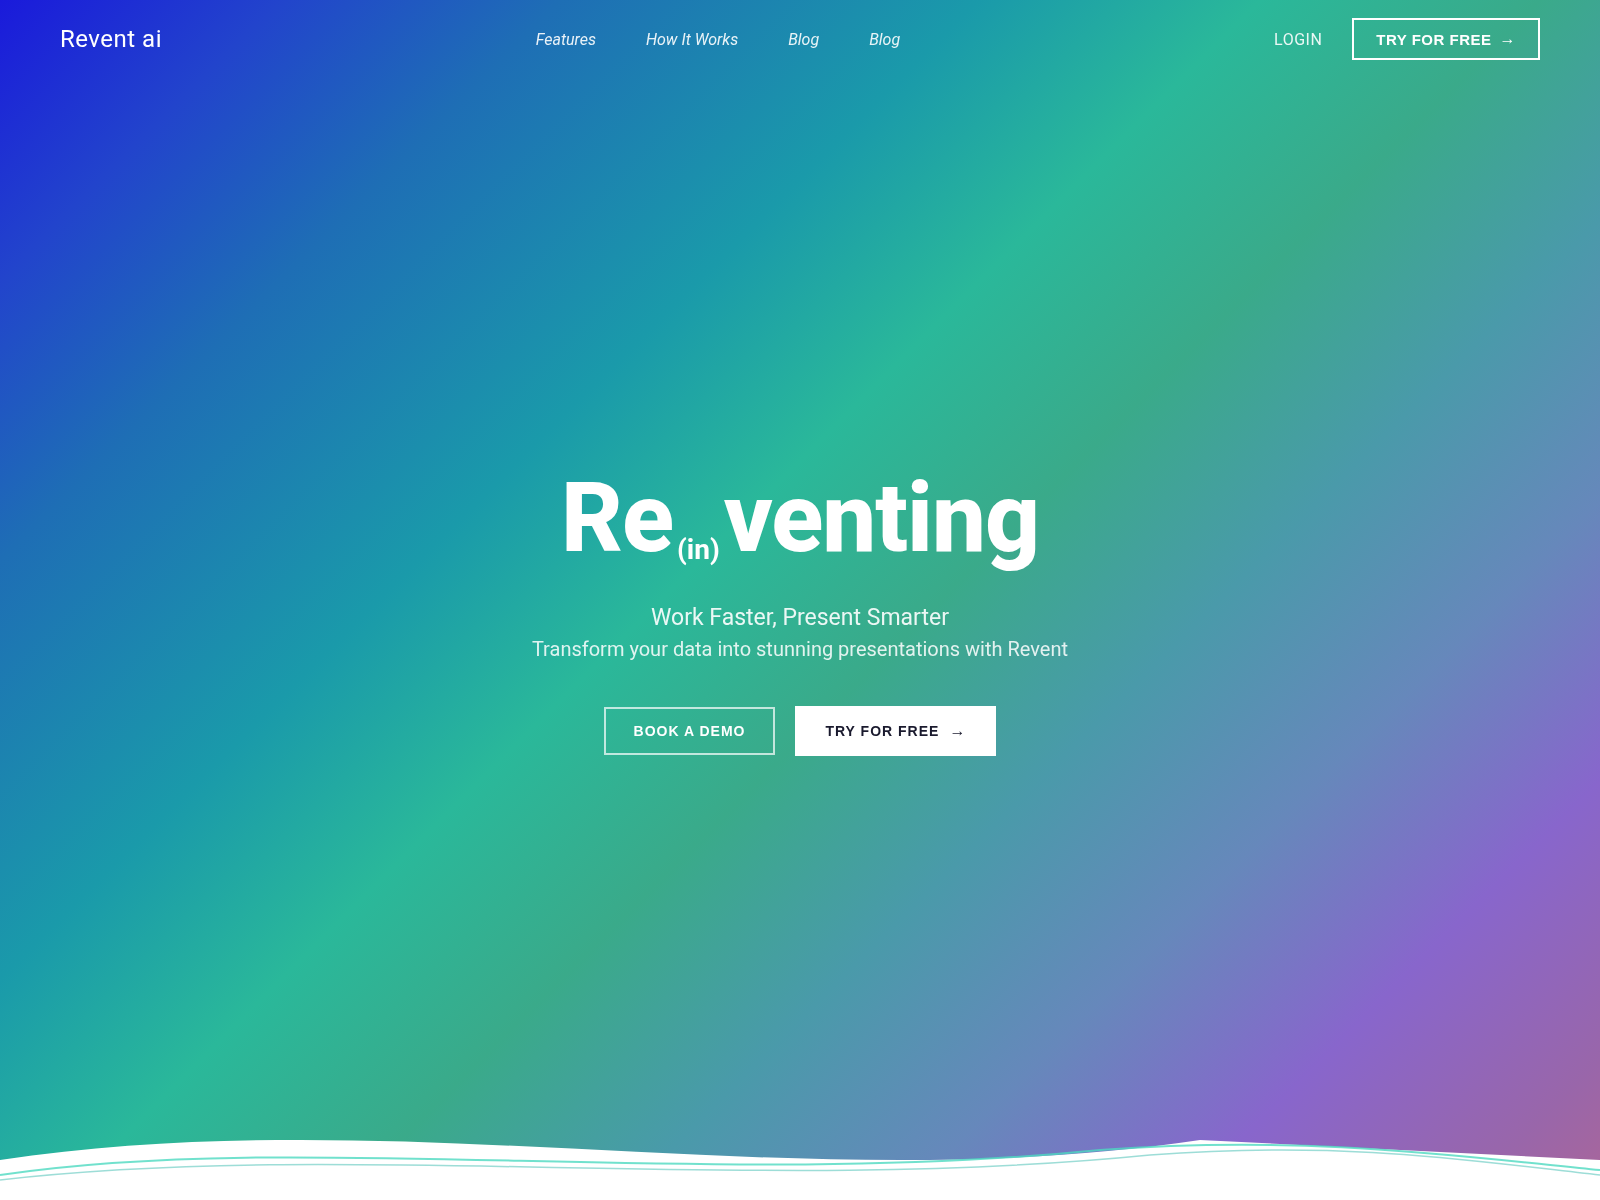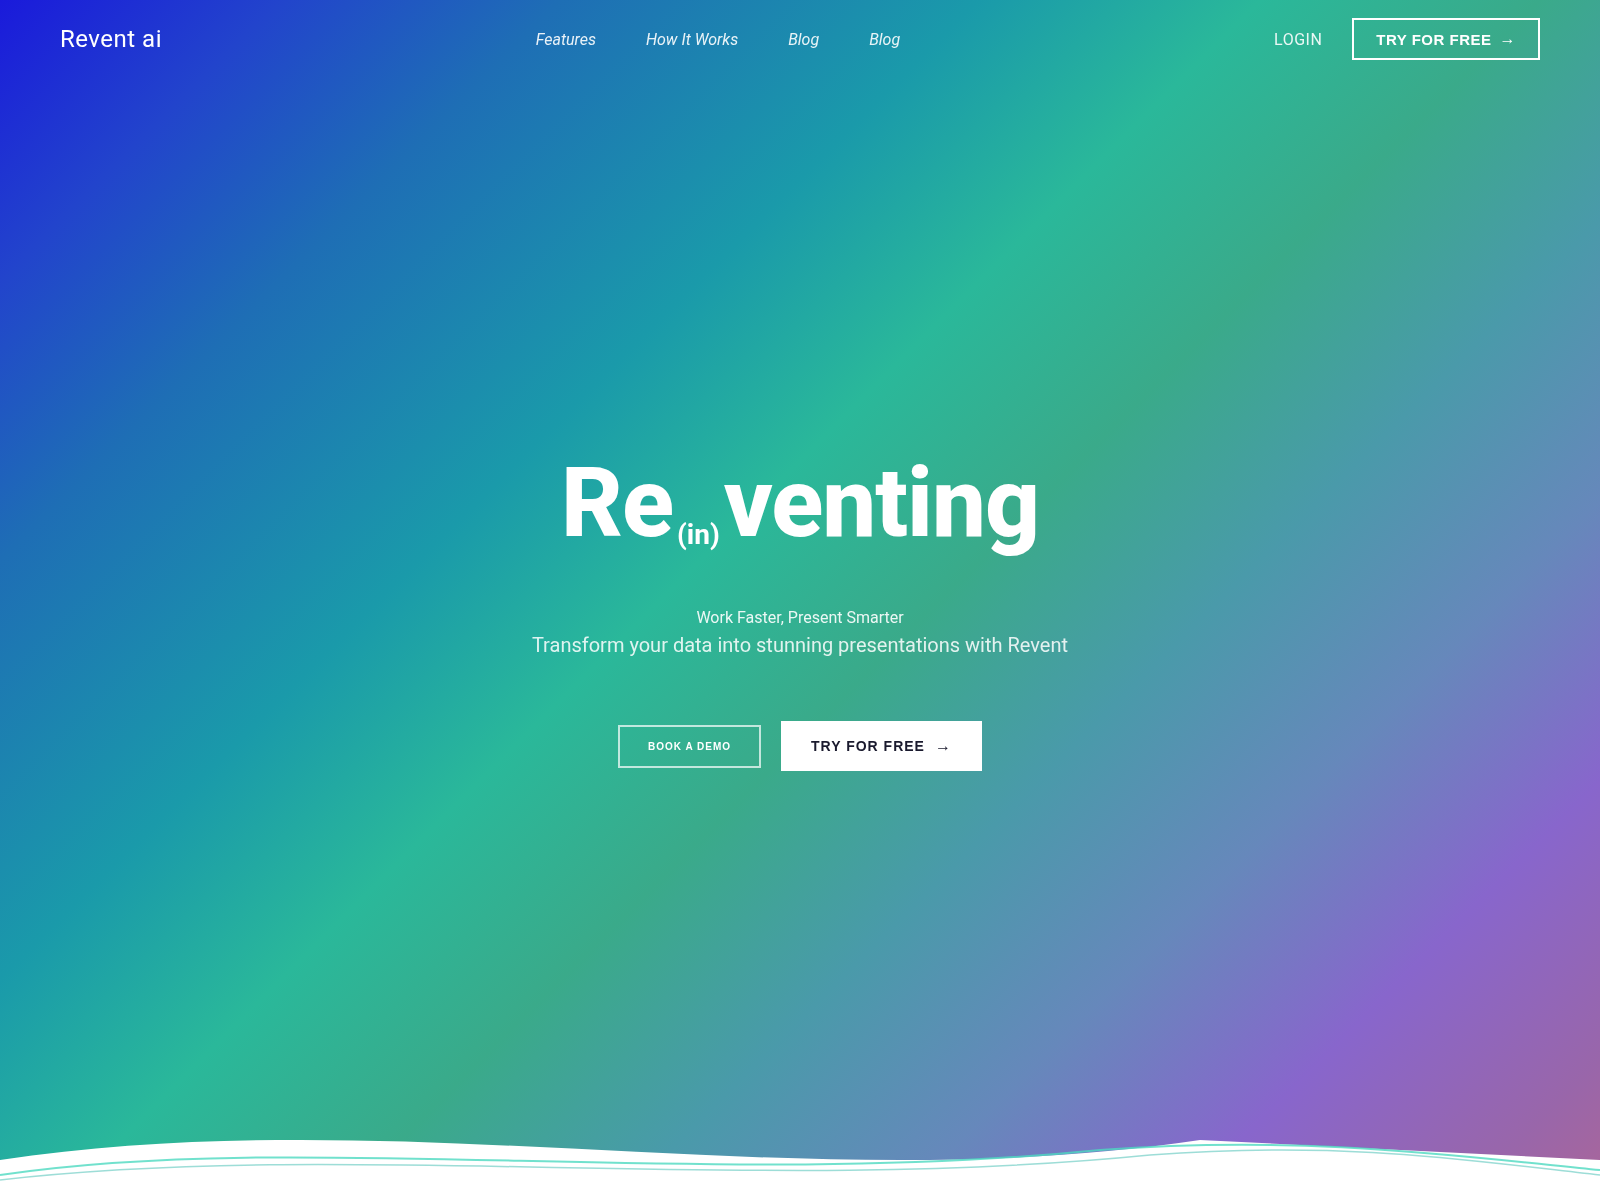--- a/index.html
+++ b/index.html
@@ -93,21 +93,20 @@
     
     .hero {
       flex: 1;
       display: flex;
       flex-direction: column;
       align-items: center;
       justify-content: center;
       text-align: center;
       padding: 0 40px;
       margin-top: -60px;
-      gap: 19px;
     }
 
     .hero-title-line1 {
       display: flex;
       align-items: baseline;
       justify-content: center;
       gap: 0;
     }
 
     .hero-re {
@@ -143,21 +142,21 @@
 
     .hero-subtitle {
       margin-top: 30px;
       display: flex;
       flex-direction: column;
       align-items: center;
       gap: 6px;
     }
 
     .hero-subtitle-line1 {
-      font-size: 16px;
+      font-size: 23px;
       color: rgba(255,255,255,0.9);
       font-weight: 400;
     }
 
     .hero-subtitle-line2 {
       font-size: 20px;
       color: rgba(255,255,255,0.85);
       font-weight: 400;
     }
 
@@ -166,21 +165,21 @@
       align-items: center;
       gap: 20px;
       margin-top: 45px;
     }
 
     .book-demo-btn {
       border: 2px solid rgba(255,255,255,0.7);
       background: transparent;
       color: #ffffff;
       padding: 14px 28px;
-      font-size: 10px;
+      font-size: 14px;
       font-weight: 600;
       letter-spacing: 1px;
       cursor: pointer;
       text-transform: uppercase;
     }
 
     .try-free-btn-hero {
       background: #ffffff;
       border: 2px solid #ffffff;
       color: #1a1a2e;

